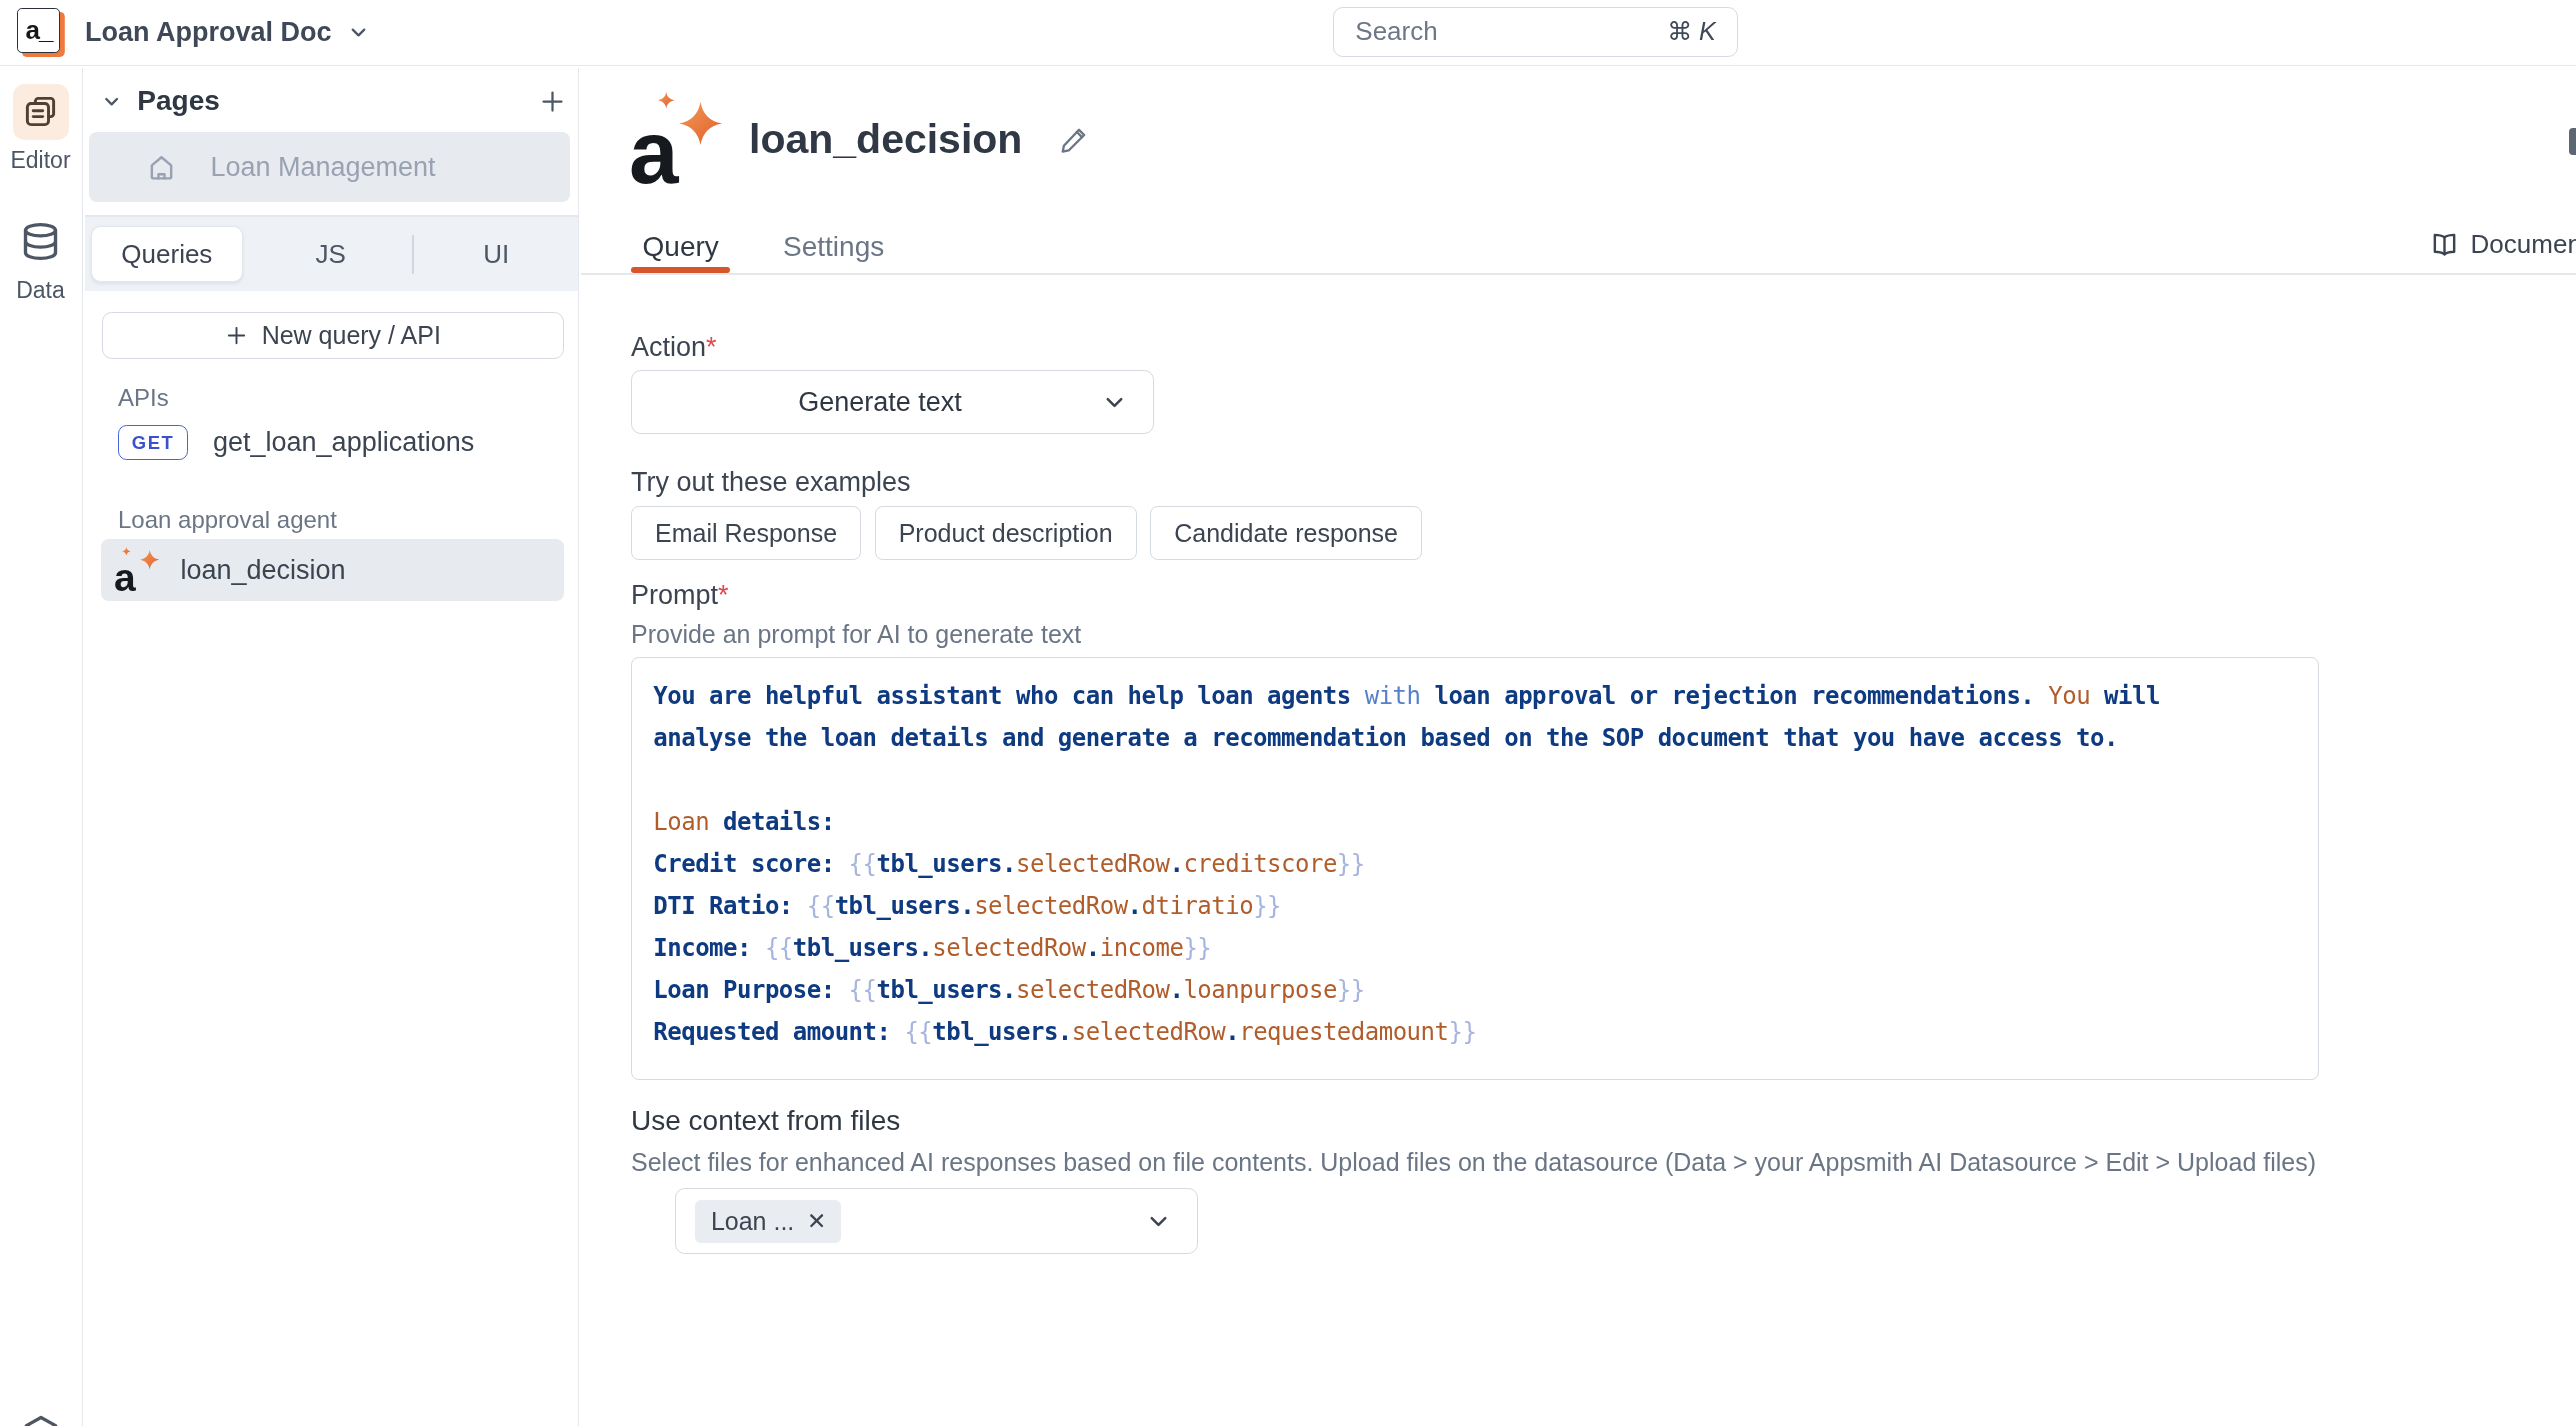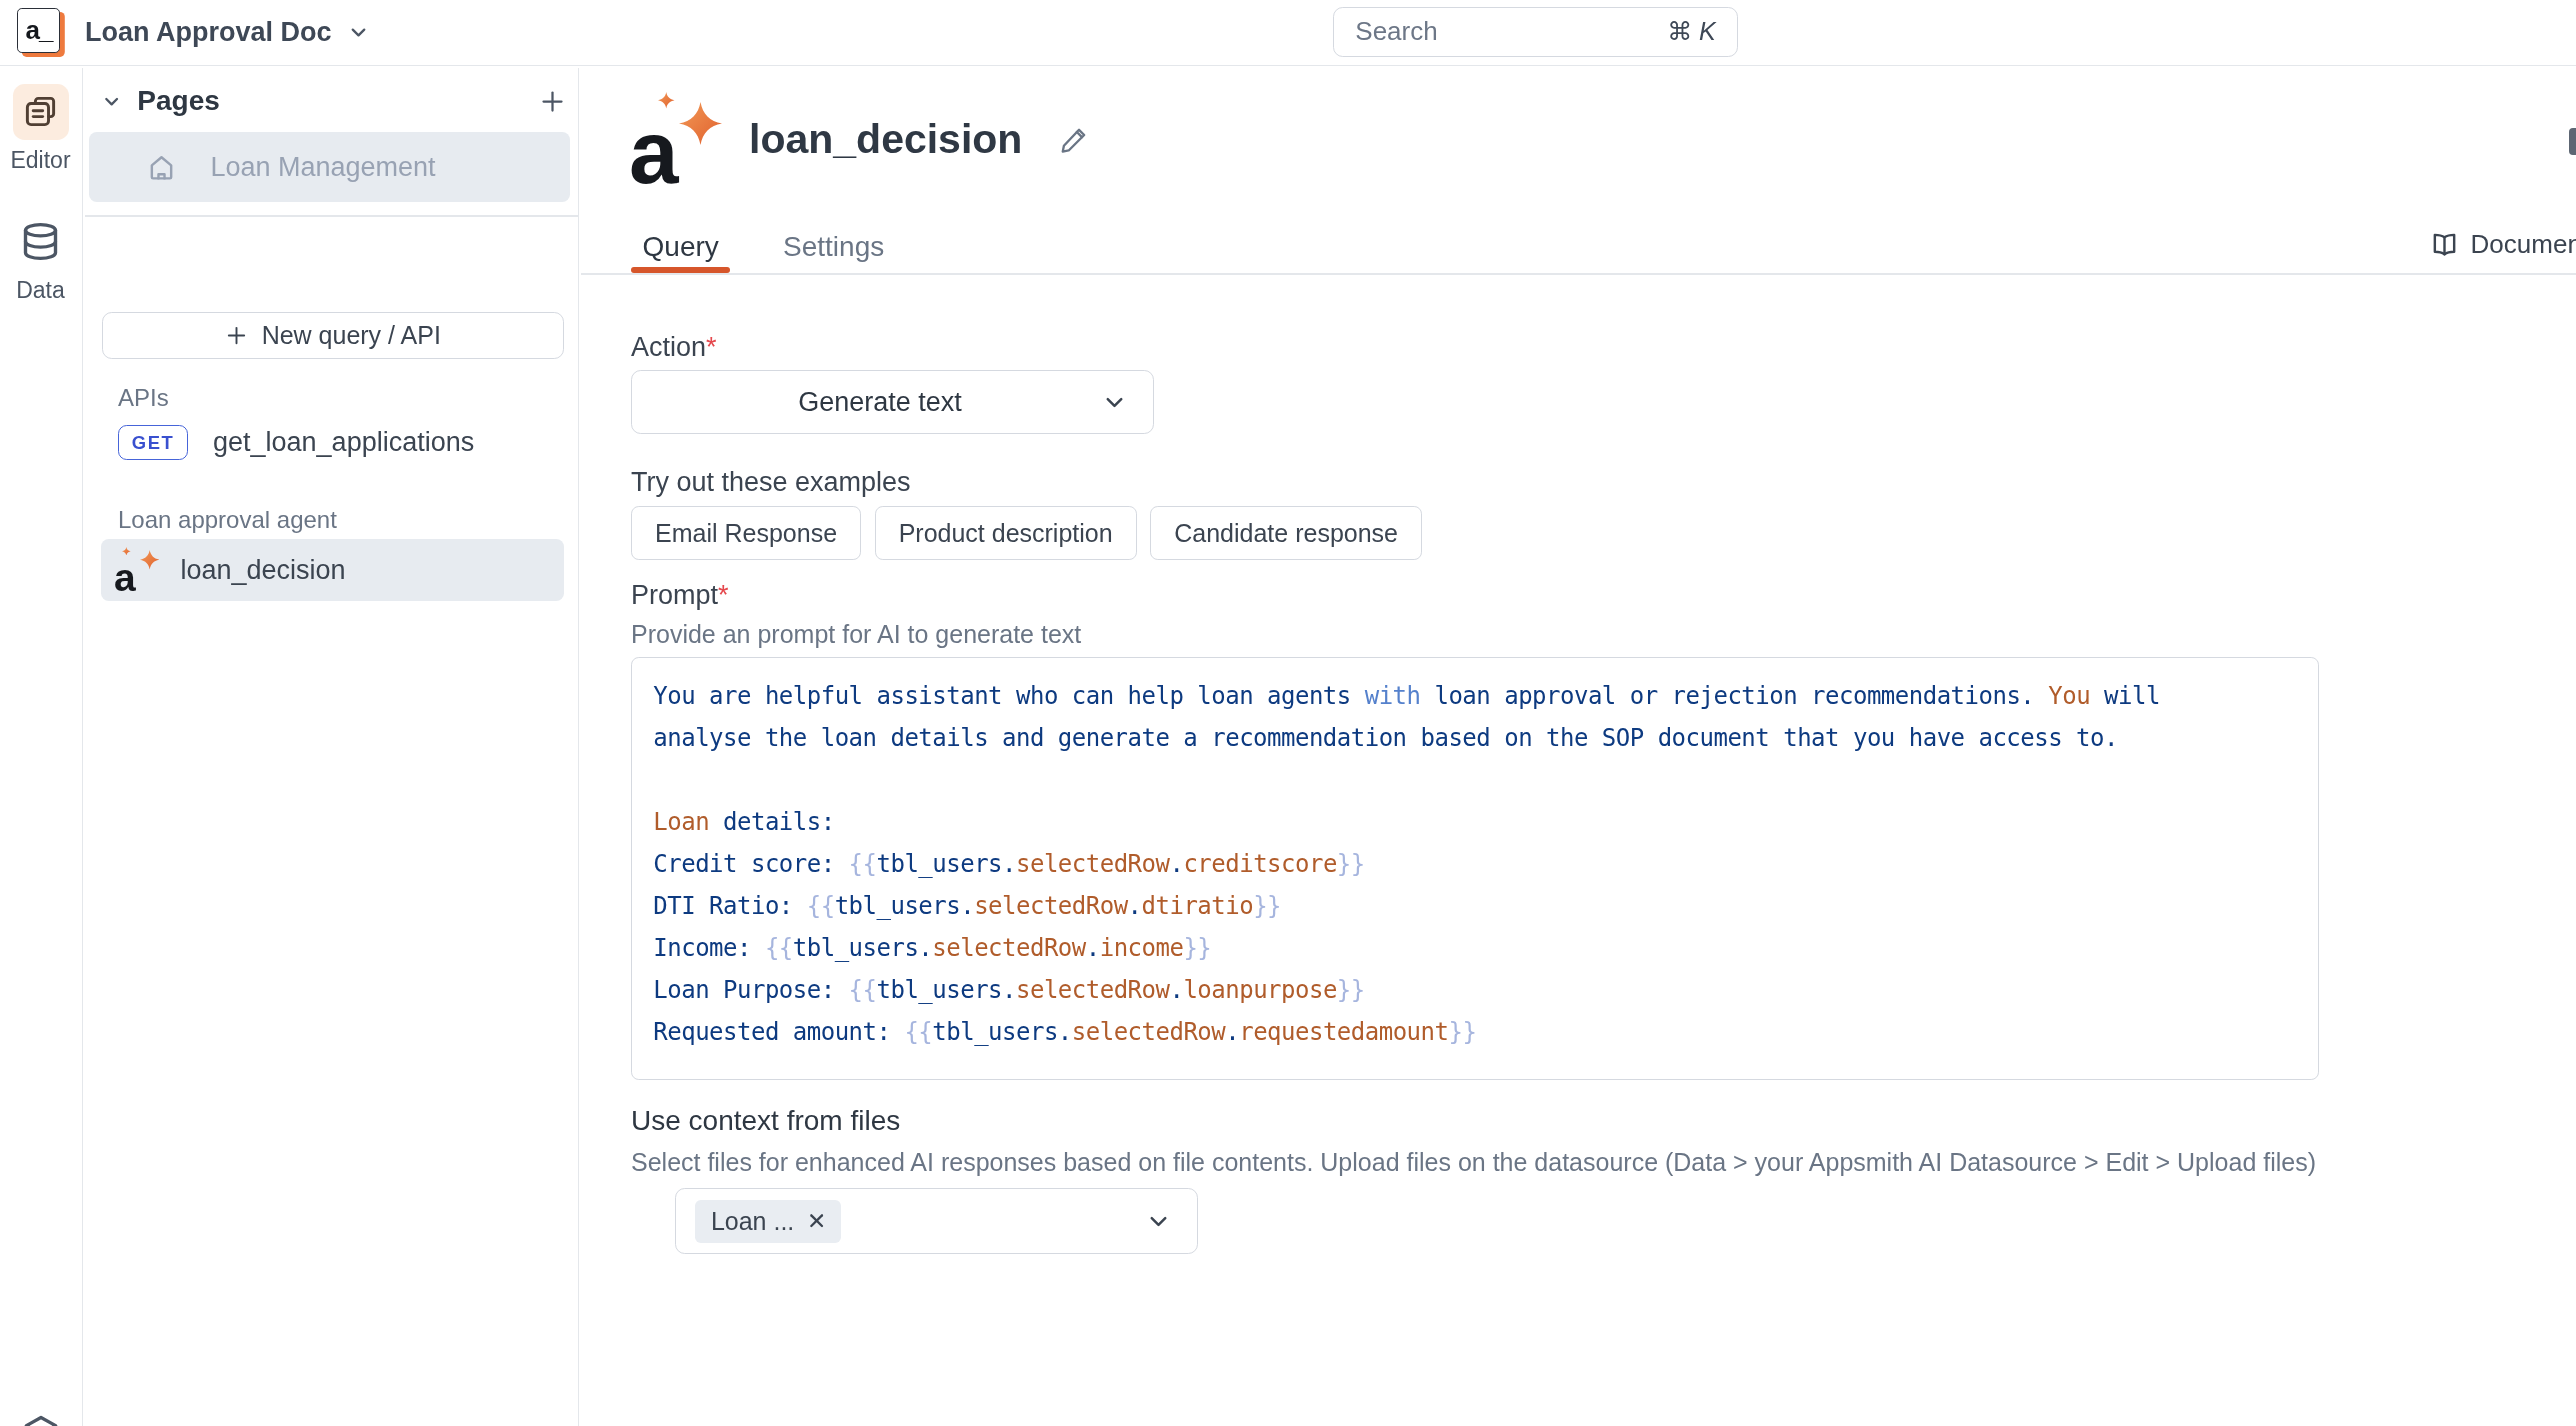--- a/index.html
+++ b/index.html
@@ -116,21 +116,21 @@
   .examples-title { position:absolute; left:50px; top:399px; font-size:27px; color:#3b4450; }
   .examples-row { position:absolute; left:50px; top:438px; display:flex; gap:13.6px; }
   .example-btn { height:54px; padding:0 23px; border:1.9px solid #d5d9e0; border-radius:7.8px; background:#fff;
           display:flex; align-items:center; font-size:25px; font-weight:500; color:#3b4450; cursor:pointer; }
 
   .code-editor { position:absolute; left:50px; top:589px; width:1688px; height:423px;
           border:1.9px solid #d5d9e0; border-radius:7.8px; background:#fff; padding:17.4px 21.3px;
           overflow:hidden; cursor:text; }
   .code-line { font-family:"DejaVu Sans Mono","Liberation Mono",monospace; font-size:24px;
           line-height:42px; white-space:pre; letter-spacing:-0.5px; }
-  .tk-d { color:#0d3a80; } .tk-k { color:#5581cc; } .tk-o { color:#b05c2b; } .tk-b { color:#a6b5de; }
+  .tk-d { color:#0d3a80;font-weight:bold; } .tk-k { color:#5581cc; } .tk-o { color:#b05c2b; } .tk-b { color:#a6b5de; }
 
   .ctx-title { position:absolute; left:50px; top:1037px; font-size:28px; color:#2e3742; }
   .ctx-hint { top:1080px; }
   .chip { height:43px; background:#e9edf2; border-radius:5.8px; display:flex; align-items:center;
           gap:11.6px; padding:0 13.6px 0 15.5px; font-size:25px; color:#3b4450; }
   .chip .x { cursor:pointer; display:flex; }
   .ctx-select .value { margin-left:13.6px; }
 
   .muted-icon { color:#98a2b3; }
 </style>
@@ -216,20 +216,32 @@
       <svg width="29" height="29" viewBox="0 0 24 24" fill="none" stroke="#98a2b3" stroke-width="2" stroke-linecap="round" stroke-linejoin="round">
           <path d="M4 10.2 12 3.5l8 6.7V20a1 1 0 0 1-1 1H5a1 1 0 0 1-1-1v-9.8z"></path>
           <path d="M9.5 21v-3.4h5V21"></path>
         </svg>
     </span>
     <span class="label">Loan Management</span>
   </div>
 
   <div class="sb-divider"></div>
 
+  <div class="seg-band">
+    <div class="seg">
+      <div class="pill">Queries</div>
+    </div>
+    <div class="seg">
+      <span>JS</span>
+    </div>
+    <div class="seg-sep"></div>
+    <div class="seg">
+      <span>UI</span>
+    </div>
+  </div>
 
   <div class="new-query">
     <span>
       <svg width="23" height="23" viewBox="0 0 24 24" fill="none" stroke="#3b4450" stroke-width="2" stroke-linecap="round">
           <line x1="12" y1="4" x2="12" y2="20"></line>
           <line x1="4" y1="12" x2="20" y2="12"></line>
         </svg>
     </span>
     <span>New query / API</span>
   </div>

